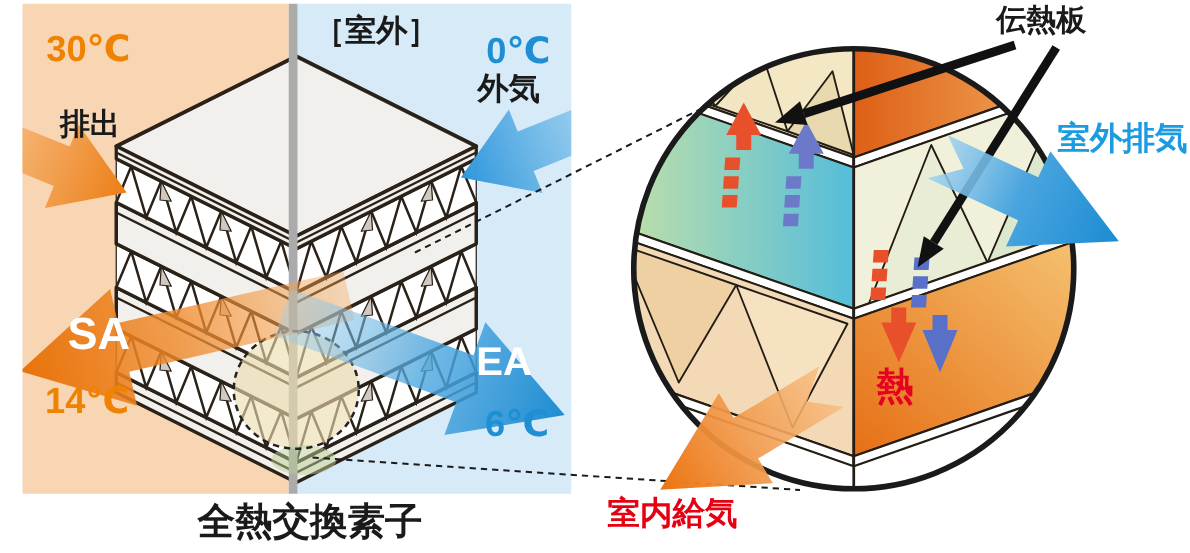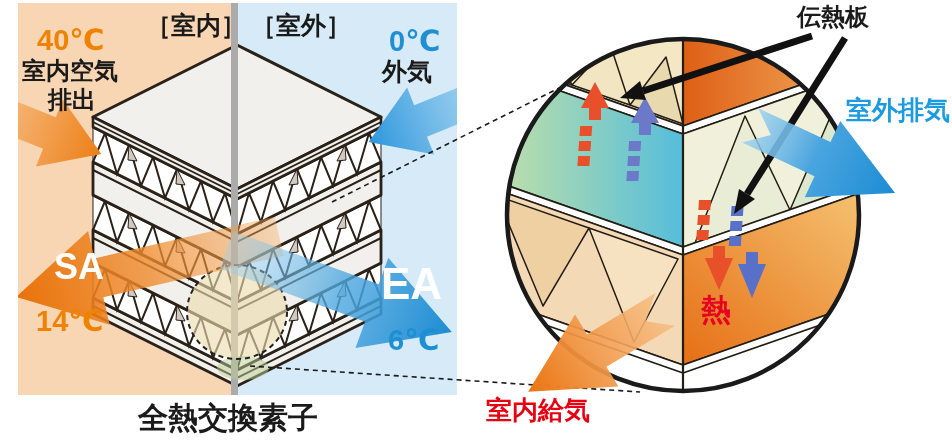--- a/index.html
+++ b/index.html
@@ -14,23 +14,23 @@
   .white{color:#ffffff;}
   #lbl-indoor-zone{left:146px;top:12px;font-size:25px;}
   #lbl-outdoor-zone{left:251px;top:12px;font-size:25px;}
   #lbl-indoor-temp{left:37px;top:25px;font-size:29px;}
   #lbl-indoor-air1{left:22px;top:58px;font-size:24px;}
   #lbl-indoor-air2{left:48px;top:87px;font-size:24px;}
   #lbl-outdoor-temp{left:389px;top:26px;font-size:29px;}
   #lbl-outdoor-air{left:382px;top:58px;font-size:25px;}
   #lbl-sa{left:54px;top:247px;font-size:36px;}
   #lbl-sa-temp{left:36px;top:306px;font-size:29px;text-align:right;}
-  #lbl-ea{left:381px;top:260px;font-size:44px;}
+  #lbl-ea{left:381px;top:272px;font-size:32px;}
   #lbl-ea-temp{left:388px;top:325px;font-size:29px;}
-  #lbl-caption{left:118px;top:401px;width:220px;text-align:center;font-size:30px;}
+  #lbl-caption{left:118px;top:401px;width:220px;text-align:right;font-size:30px;}
   #lbl-plate{left:797px;top:4px;font-size:24px;}
   #lbl-exhaust{left:846px;top:96px;font-size:26px;color:var(--exhaust_blue);}
   #lbl-heat{left:701px;top:293px;font-size:30px;color:var(--heat_red);}
   #lbl-moisture{left:736px;top:278px;font-size:28px;color:var(--moisture_blue);}
   #lbl-supply{left:486px;top:396px;font-size:26px;color:var(--supply_red);text-align:center;}
 </style>
 </head>
 <body>
 
 <div class="stage">
@@ -210,24 +210,22 @@
       <polygon points="620,98 640,81 646,100" fill="#111"></polygon>
       <path d="M845,38 L747,194" stroke="#111" stroke-width="7" fill="none"></path>
       <polygon points="734,214 739,189 755,199" fill="#111"></polygon>
     </g>
 
     <polygon points="-75,-19 5,-19 5,-42 85,0 5,42 5,19 -75,19 -52,0" transform="translate(818,157) rotate(25)" fill="url(#gBB)"></polygon>
     <polygon points="-75,-19 5,-19 5,-42 85,0 5,42 5,19 -75,19 -52,0" transform="translate(601,348) rotate(149)" fill="url(#gBO)"></polygon>
   </g>
 </svg>
 
-  <div class="lbl dark" id="lbl-indoor-zone">［室内］</div>
   <div class="lbl dark" id="lbl-outdoor-zone">［室外］</div>
-  <div class="lbl orange" id="lbl-indoor-temp">40℃</div>
-  <div class="lbl dark" id="lbl-indoor-air1">室内空気</div>
+  <div class="lbl orange" id="lbl-indoor-temp">30℃</div>
   <div class="lbl dark" id="lbl-indoor-air2">排出</div>
   <div class="lbl blue" id="lbl-outdoor-temp">0℃</div>
   <div class="lbl dark" id="lbl-outdoor-air">外気</div>
   <div class="lbl white" id="lbl-sa">SA</div>
   <div class="lbl orange" id="lbl-sa-temp">14℃</div>
   <div class="lbl white" id="lbl-ea">EA</div>
   <div class="lbl blue" id="lbl-ea-temp">6℃</div>
   <div class="lbl dark" id="lbl-caption">全熱交換素子</div>
   <div class="lbl dark" id="lbl-plate">伝熱板</div>
   <div class="lbl" id="lbl-exhaust">室外排気</div>

